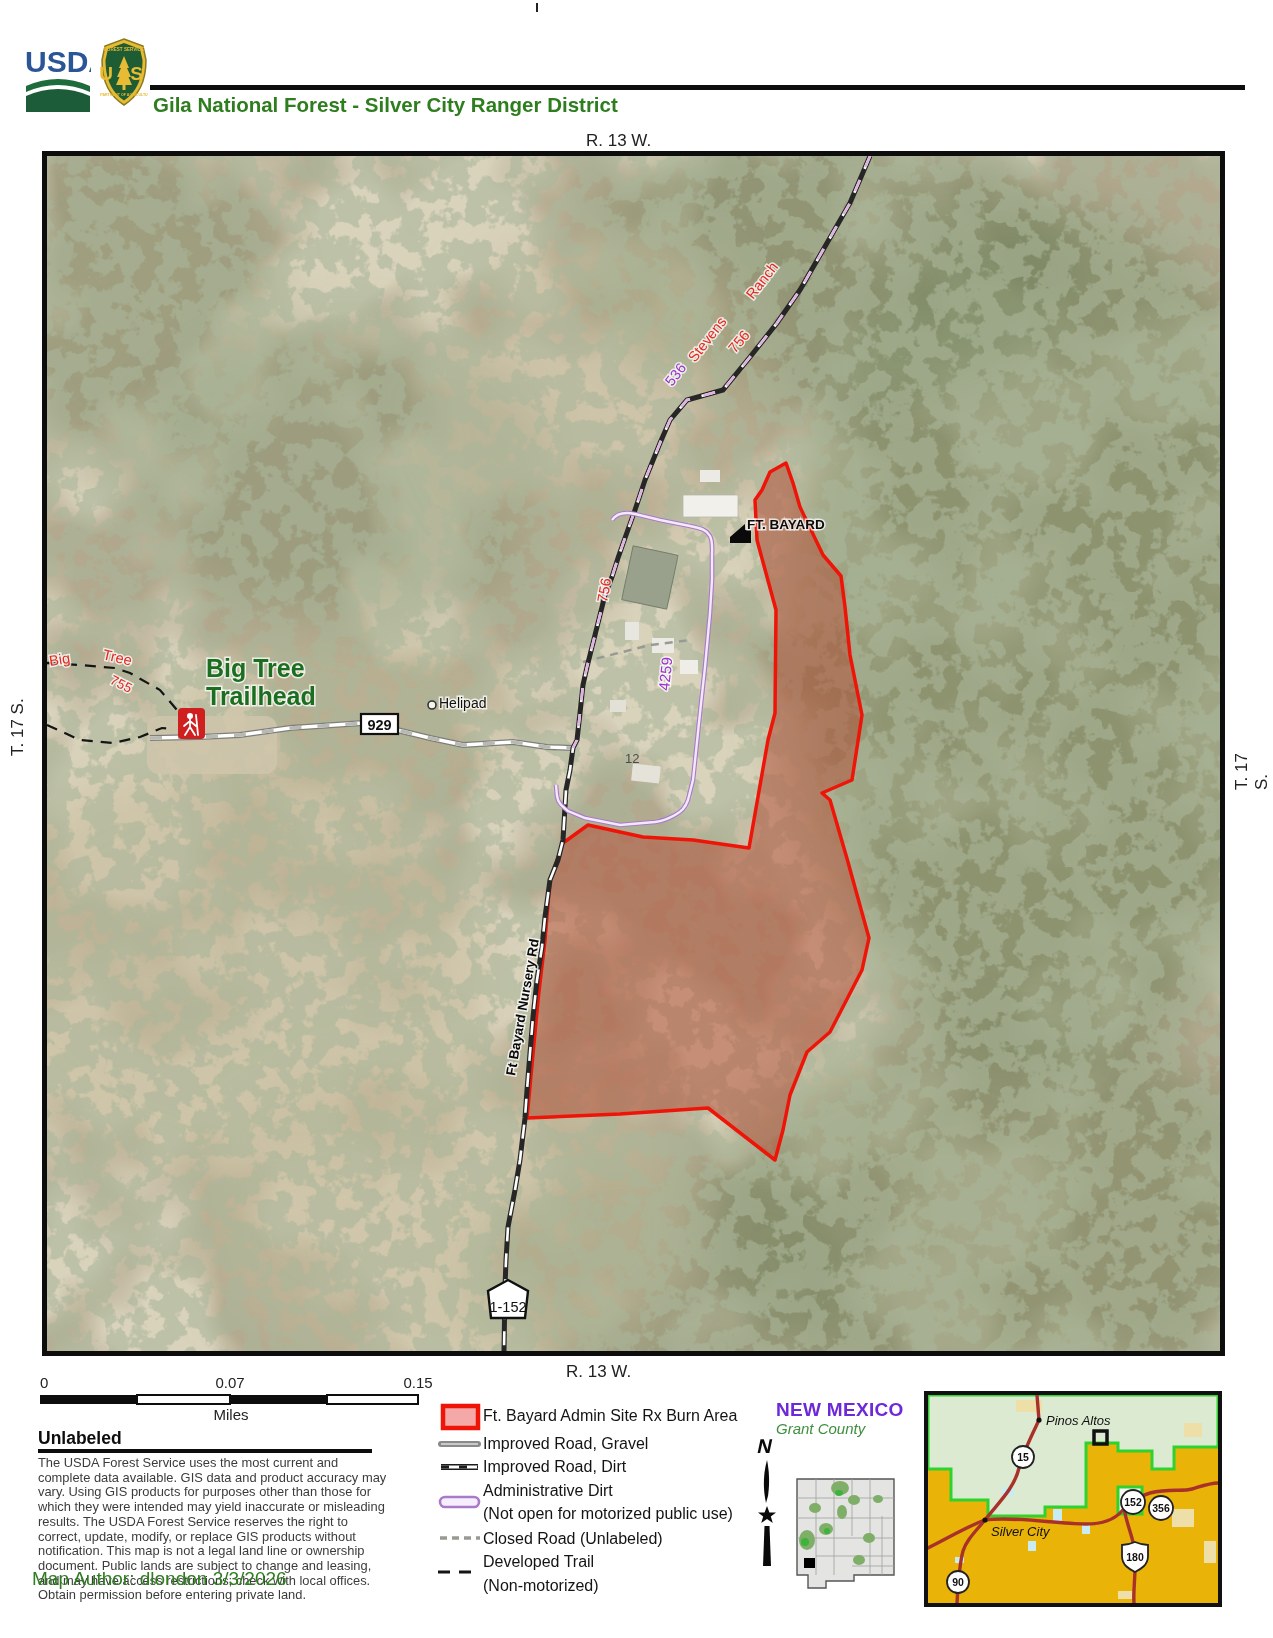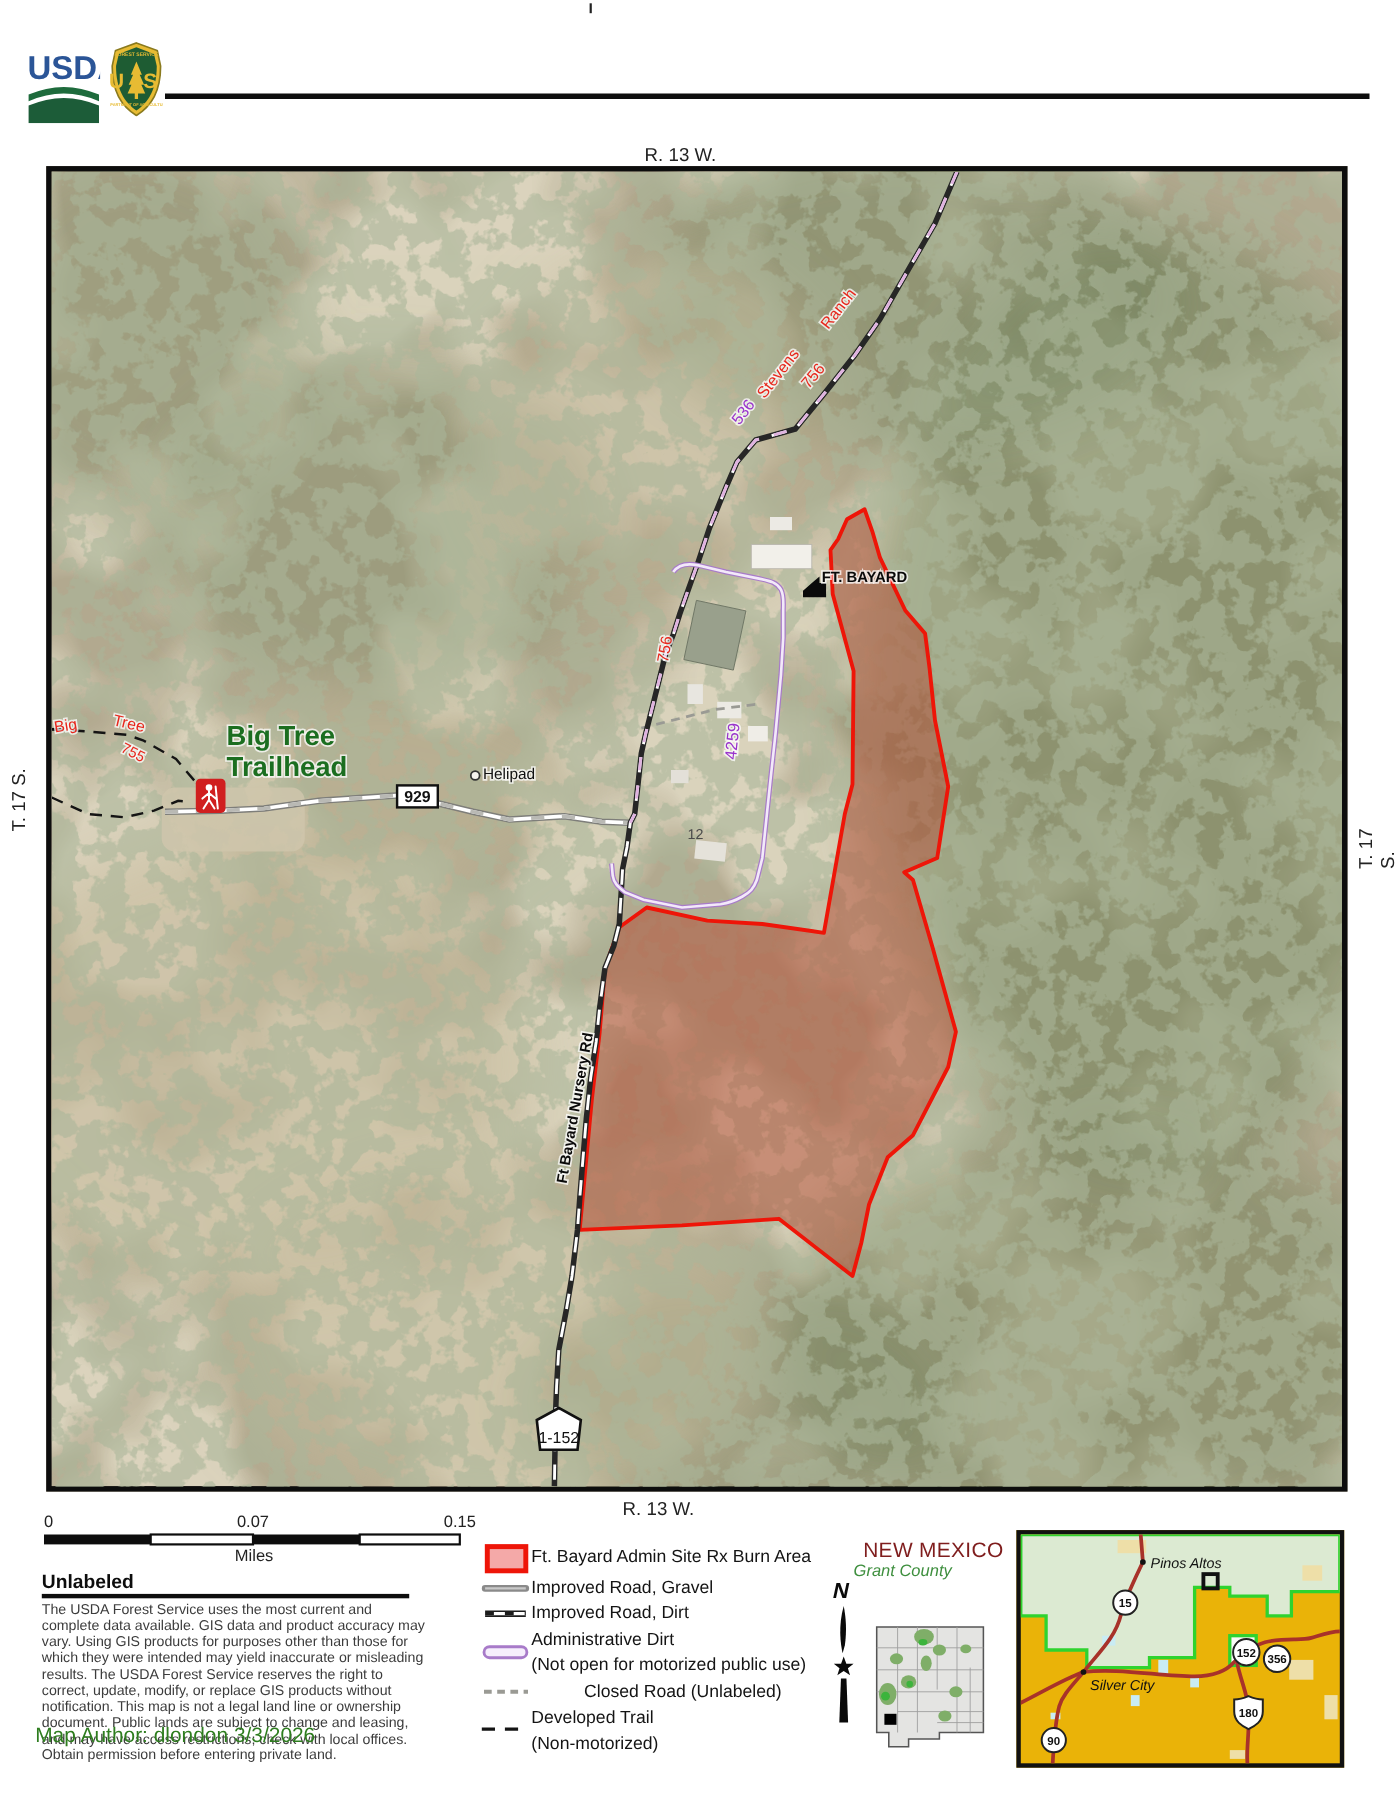--- a/index.html
+++ b/index.html
@@ -18,21 +18,21 @@
   #grid-left{left:8px;top:756px;transform:rotate(-90deg);transform-origin:left top;}
   #grid-right{left:1232px;top:790px;transform:rotate(-90deg);transform-origin:left top;}
   
   #map-frame{left:42px;top:151px;width:1183px;height:1205px;border:5px solid #0d0d0d;box-sizing:border-box;background:#b2a98f;}
   #miles{left:196px;top:1406px;font-size:15px;color:#222;width:70px;text-align:center;}
   #disc-head{left:38px;top:1428px;font-size:17.5px;font-weight:bold;color:#0d0d0d;}
   #disc-rule{left:38px;top:1449px;width:334px;height:3.5px;background:#0d0d0d;}
   #disc-body{left:38px;top:1456px;width:354px;font-size:12.9px;line-height:1.14;color:#3c3c3c;}
   #author{left:32px;top:1568px;font-size:19px;color:#2e7d1f;}
   .leg-label{position:absolute;left:483px;font-size:16px;color:#141414;white-space:nowrap;}
-  #nm-title{left:776px;top:1399px;width:145px;text-align:center;font-size:19px;font-weight:normal;color:#7f1d1d;letter-spacing:.3px;}
+  #nm-title{left:776px;top:1399px;width:145px;font-size:19px;font-weight:bold;color:#6d28d9;letter-spacing:.3px;}
   #nm-county{left:776px;top:1420px;width:145px;font-size:15px;font-style:italic;color:#3f8f3f;}
   #inset-box{left:924px;top:1391px;width:298px;height:216px;border:4px solid #111;box-sizing:border-box;background:#eab308;}
   svg text{font-family:"Liberation Sans",sans-serif;}
   .halo{paint-order:stroke;stroke:#ffffff;stroke-width:3px;stroke-opacity:.75;}
 </style>
 </head>
 <body>
 
 <div id="page" class="nosel">
 
@@ -47,20 +47,21 @@
   <svg class="abs" style="left:100px;top:38px;" width="48" height="68" viewBox="0 0 48 68">
     <path d="M24,1 L43,8 L46,22 C46,45 38,58 24,67 C10,58 2,45 2,22 L5,8 Z" fill="#e7bb33" stroke="#8a7a1e" stroke-width="1.5"></path>
     <path d="M24,5 L40,11 L42.5,22 C42.5,43 35,55 24,62.5 C13,55 5.5,43 5.5,22 L8,11 Z" fill="#1e5c33"></path>
     <text x="24" y="13" text-anchor="middle" font-size="4.6" font-weight="bold" fill="#e7bb33">FOREST SERVICE</text>
     <text x="24" y="42" text-anchor="middle" font-size="19" font-weight="bold" fill="#e7bb33" letter-spacing="6">U S</text>
     <path d="M24,18 L29,30 L27,30 L31,39 L28.5,39 L32,47 L25.5,47 L25.5,52 L22.5,52 L22.5,47 L16,47 L19.5,39 L17,39 L21,30 L19,30 Z" fill="#e7bb33"></path>
     <text x="24" y="58" text-anchor="middle" font-size="3.6" font-weight="bold" fill="#e7bb33">DEPARTMENT OF AGRICULTURE</text>
   </svg>
 
   <div class="abs" id="title-rule"></div>
+  <div class="abs" id="subtitle">Gila National Forest - Silver City Ranger District</div>
 
   <div class="abs gridlab" id="grid-top">R. 13 W.</div>
   <div class="abs gridlab" id="grid-bottom">R. 13 W.</div>
   <div class="abs gridlab" id="grid-left">T. 17 S.</div>
   <div class="abs gridlab" id="grid-right">T. 17 S.</div>
 
   <div class="abs" id="map-frame">
     <svg width="1173" height="1195" viewBox="0 0 1173 1195">
       <defs>
         <filter id="trees" x="0" y="0" width="100%" height="100%">
@@ -207,21 +208,21 @@
       </g>
       <rect x="4" y="97" width="39" height="10" rx="5" fill="#f6eefc" stroke="#a87bc9" stroke-width="2.6"></rect>
       <line x1="4" y1="138" x2="44" y2="138" stroke="#9a9a94" stroke-width="3.6" stroke-dasharray="7 5"></line>
       <line x1="2" y1="172" x2="38" y2="172" stroke="#141414" stroke-width="3" stroke-dasharray="12 9"></line>
     </svg>
     <div class="abs leg-label" style="top:1407px;">Ft. Bayard Admin Site Rx Burn Area</div>
     <div class="abs leg-label" style="top:1435px;">Improved Road, Gravel</div>
     <div class="abs leg-label" style="top:1458px;">Improved Road, Dirt</div>
     <div class="abs leg-label" style="top:1482px;">Administrative Dirt</div>
     <div class="abs leg-label" style="top:1505px;">(Not open for motorized public use)</div>
-    <div class="abs leg-label" style="top:1530px;margin-left:48px;">Closed Road (Unlabeled)</div>
+    <div class="abs leg-label" style="top:1530px;">Closed Road (Unlabeled)</div>
     <div class="abs leg-label" style="top:1553px;">Developed Trail</div>
     <div class="abs leg-label" style="top:1577px;">(Non-motorized)</div>
   </div>
 
   <svg class="abs" style="left:752px;top:1436px;" width="30" height="132" viewBox="0 0 30 132">
     <text x="15" y="17" text-anchor="middle" font-size="20" font-weight="bold" fill="#0a0a0a" transform="skewX(-12)">N</text>
     <path d="M15,24 C10,42 12,58 14,67 L16,60 C18,46 17,34 15,24 Z" fill="#0a0a0a"></path>
     <path d="M15,70 L17.4,76.4 L24,76.4 L18.8,80.6 L20.8,87 L15,83 L9.2,87 L11.2,80.6 L6,76.4 L12.6,76.4 Z" fill="#0a0a0a"></path>
     <path d="M12.5,90 L17.5,90 L19,130 L11,130 Z" fill="#0a0a0a"></path>
   </svg>

